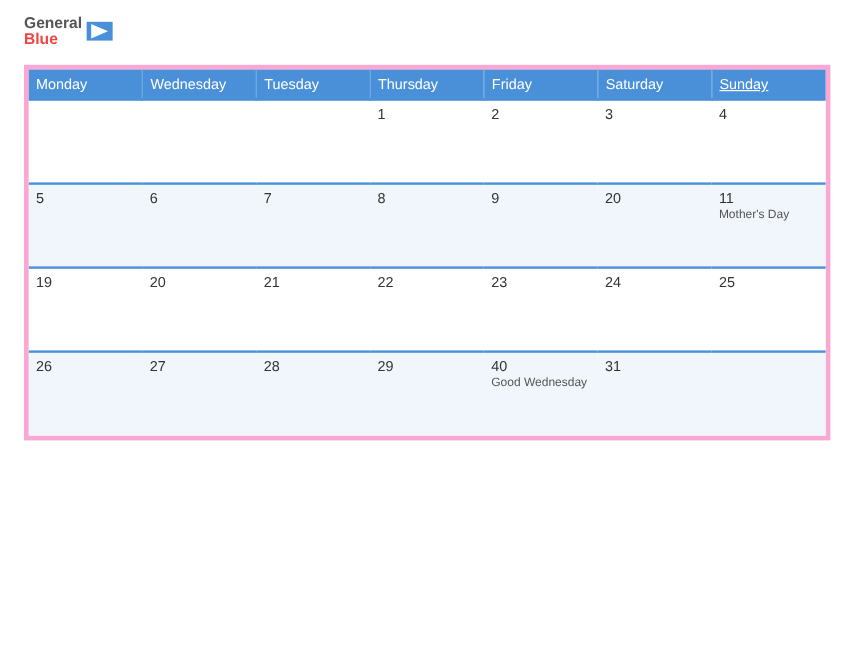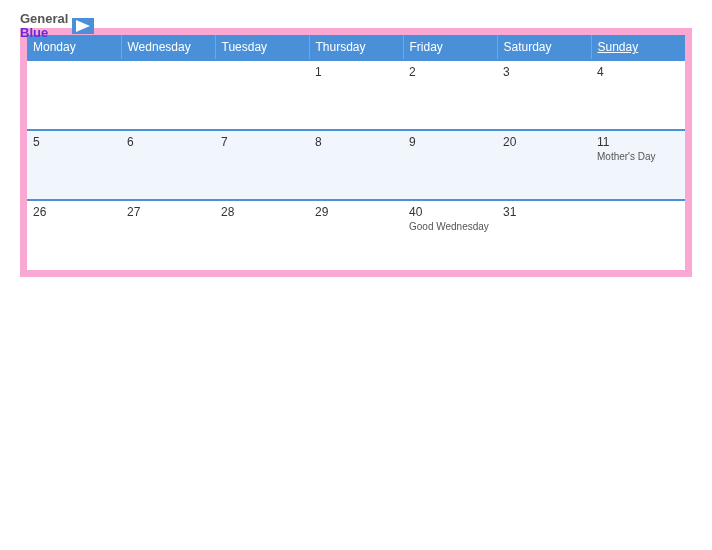--- a/index.html
+++ b/index.html
@@ -20,21 +20,21 @@
       left: 20px;
       display: flex;
       align-items: center;
     }
     .logo-text {
       font-size: 13px;
       color: #333;
       line-height: 1.1;
     }
     .logo-text .general { color: #555; font-weight: bold; }
-    .logo-text .blue { color: #6d28d9; font-weight: bold; }
+    .logo-text .blue { color: #ef4444; font-weight: bold; }
 
     .country-label {
       position: absolute;
       top: 18px;
       right: 22px;
       font-size: 13px;
       color: #333;
     }
 
     .calendar-title {
@@ -42,22 +42,23 @@
       font-weight: 300;
       color: #333;
       margin-top: 8px;
       margin-bottom: 10px;
       text-align: center;
       width: 100%;
     }
 
     .calendar-container {
       width: 100%;
-      border: 7px solid #f9a8d4;
+      border: 4px solid #f9a8d4;
       border-collapse: collapse;
+      margin-top: 26px;
     }
 
     table {
       width: 100%;
       border-collapse: collapse;
     }
 
     thead tr th {
       background-color: #4a90d9;
       color: #fff;
@@ -173,20 +174,43 @@
           <td>
             <span class="day-num">20</span>
           </td>
           <td>
             <span class="day-num">11</span>
             <span class="event-label">Mother's Day</span>
           </td>
         </tr>
         <tr>
           <td>
+            <span class="day-num">19</span>
+          </td>
+          <td>
+            <span class="day-num">20</span>
+          </td>
+          <td>
+            <span class="day-num">21</span>
+          </td>
+          <td>
+            <span class="day-num">22</span>
+          </td>
+          <td>
+            <span class="day-num">23</span>
+          </td>
+          <td>
+            <span class="day-num">24</span>
+          </td>
+          <td>
+            <span class="day-num">25</span>
+          </td>
+        </tr>
+        <tr>
+          <td>
             <span class="day-num">26</span>
           </td>
           <td>
             <span class="day-num">27</span>
           </td>
           <td>
             <span class="day-num">28</span>
           </td>
           <td>
             <span class="day-num">29</span>

